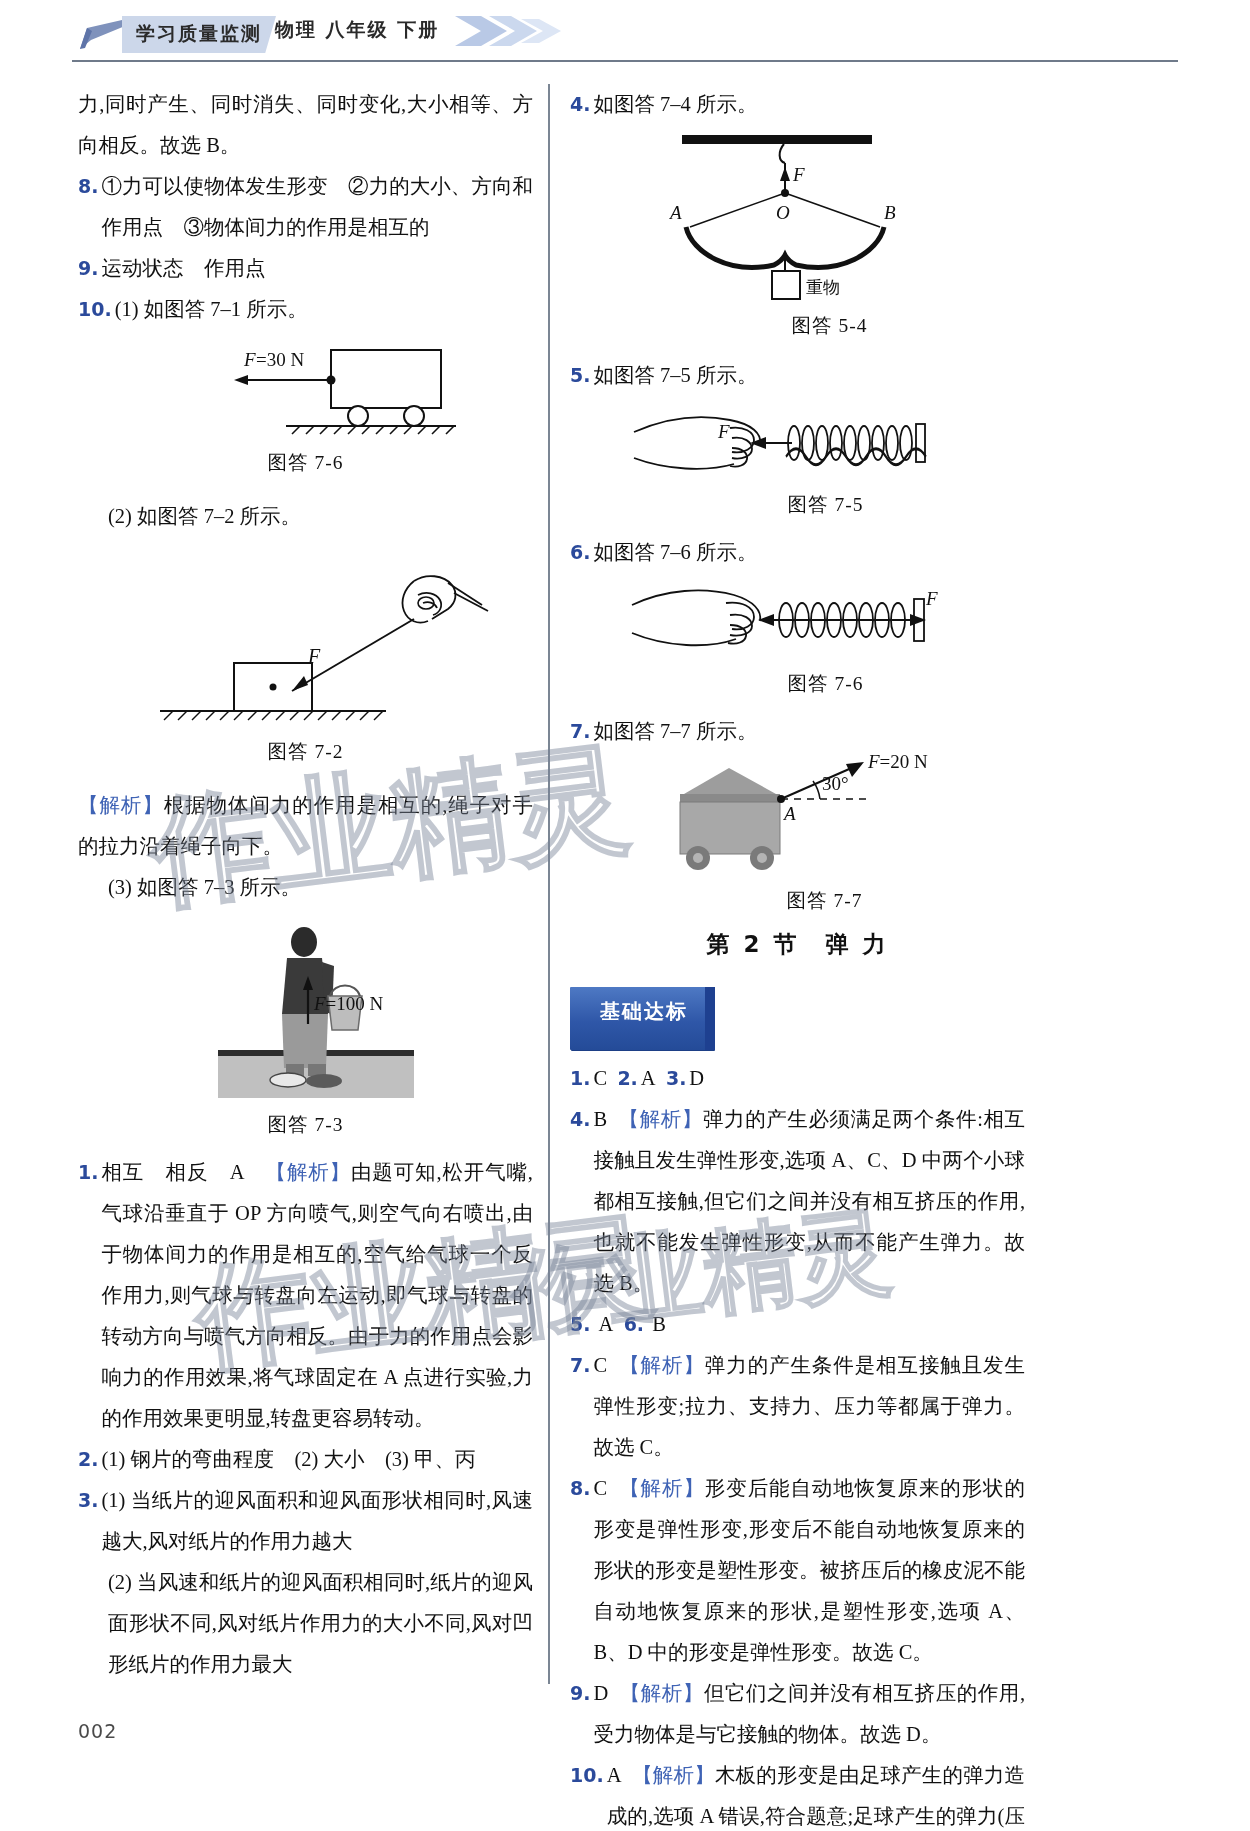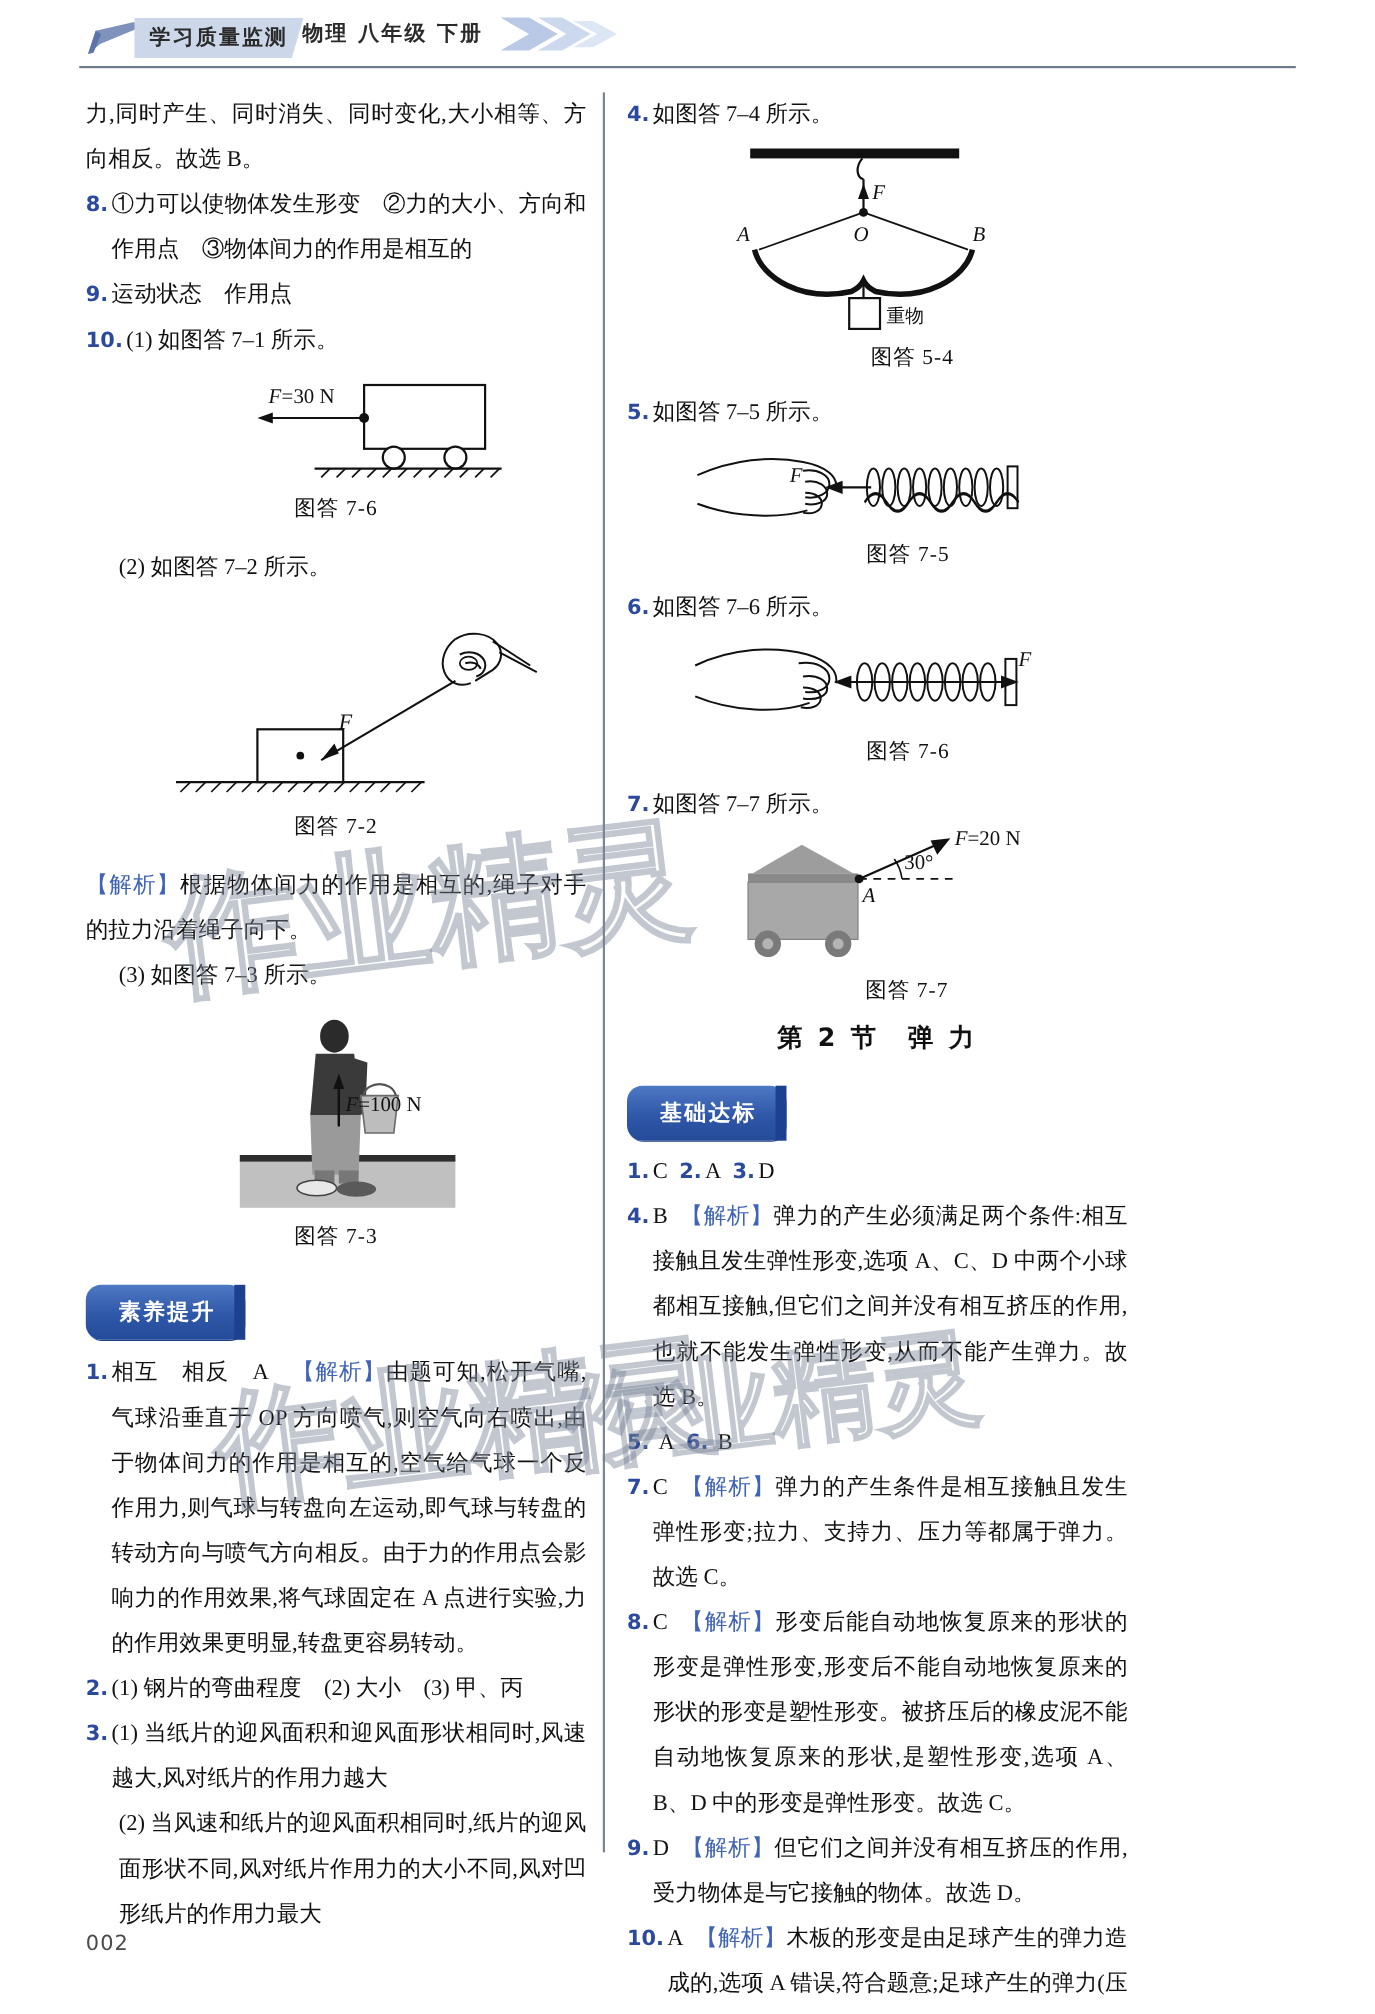--- a/index.html
+++ b/index.html
@@ -69,38 +69,38 @@
     font-size:19.5px;line-height:34px;text-align:center;letter-spacing:1px;
   }
   .fig-block{position:relative;margin:0 auto;}
 
   
   .banner{
     display:inline-block;position:relative;
     background:linear-gradient(180deg,#4e79c4 0%,#2f57a8 55%,#244b98 100%);
     color:#fff;font-family:"DejaVu Sans","Liberation Sans",sans-serif;
     font-weight:bold;font-size:20px;letter-spacing:2px;
-    padding:4px 26px 5px 30px;
-    border-radius:14px;
+    padding:4px 26px 18px 30px;
+    border-radius:1px;
     box-shadow:1px 1px 0 #1d3f86;
   }
   .banner:after{
     content:"";position:absolute;right:-1px;top:0;width:10px;height:100%;
     background:#1e4090;
   }
   .banner-wrap{margin:8px 0 2px 0;}
 
   .jie-title{
     text-align:center;font-family:"DejaVu Sans","Liberation Sans",sans-serif;
     font-weight:bold;font-size:23px;letter-spacing:3px;color:#111;
     margin-top:6px;
   }
 
   .pageno{
-    position:absolute;left:78px;top:1756px;
+    position:absolute;left:78px;top:1720px;
     font-family:"DejaVu Sans","Liberation Sans",sans-serif;
     font-size:19px;color:#4a4a4a;letter-spacing:1px;
   }
 
   
   .wm{
     position:absolute;pointer-events:none;
     font-family:"DejaVu Sans","Liberation Sans",sans-serif;
     font-weight:bold;
     color:transparent;
@@ -260,23 +260,20 @@
           <ellipse cx="168" cy="163" rx="18" ry="7" fill="#5a5a5a"></ellipse>
 
           <line x1="152" y1="106" x2="152" y2="64" stroke="#111" stroke-width="2.2"></line>
           <polygon points="152,58 147,72 157,72" fill="#111"></polygon>
           <text x="158" y="92" font-family="Liberation Serif, serif" font-size="19" fill="#111"><tspan font-style="italic">F</tspan>=100 N</text>
         </svg>
       </div>
       <div class="figcap">图答 7-3</div>
     </div>
 
-    <div class="banner-wrap" style="margin-top:26px;">
-      <span class="banner">素养提升</span>
-    </div>
 
     <div class="item" style="margin-top:10px;">
       <span class="num">1.</span>
       <span class="body">
         <span>相互　相反　A　</span><span class="jie">【解析】</span><span>由题可知,松开气嘴,气球沿垂直于 OP 方向喷气,则空气向右喷出,由于物体间力的作用是相互的,空气给气球一个反作用力,则气球与转盘向左运动,即气球与转盘的转动方向与喷气方向相反。由于力的作用点会影响力的作用效果,将气球固定在 A 点进行实验,力的作用效果更明显,转盘更容易转动。</span>
       </span>
     </div>
 
     <div class="item">
       <span class="num">2.</span>

